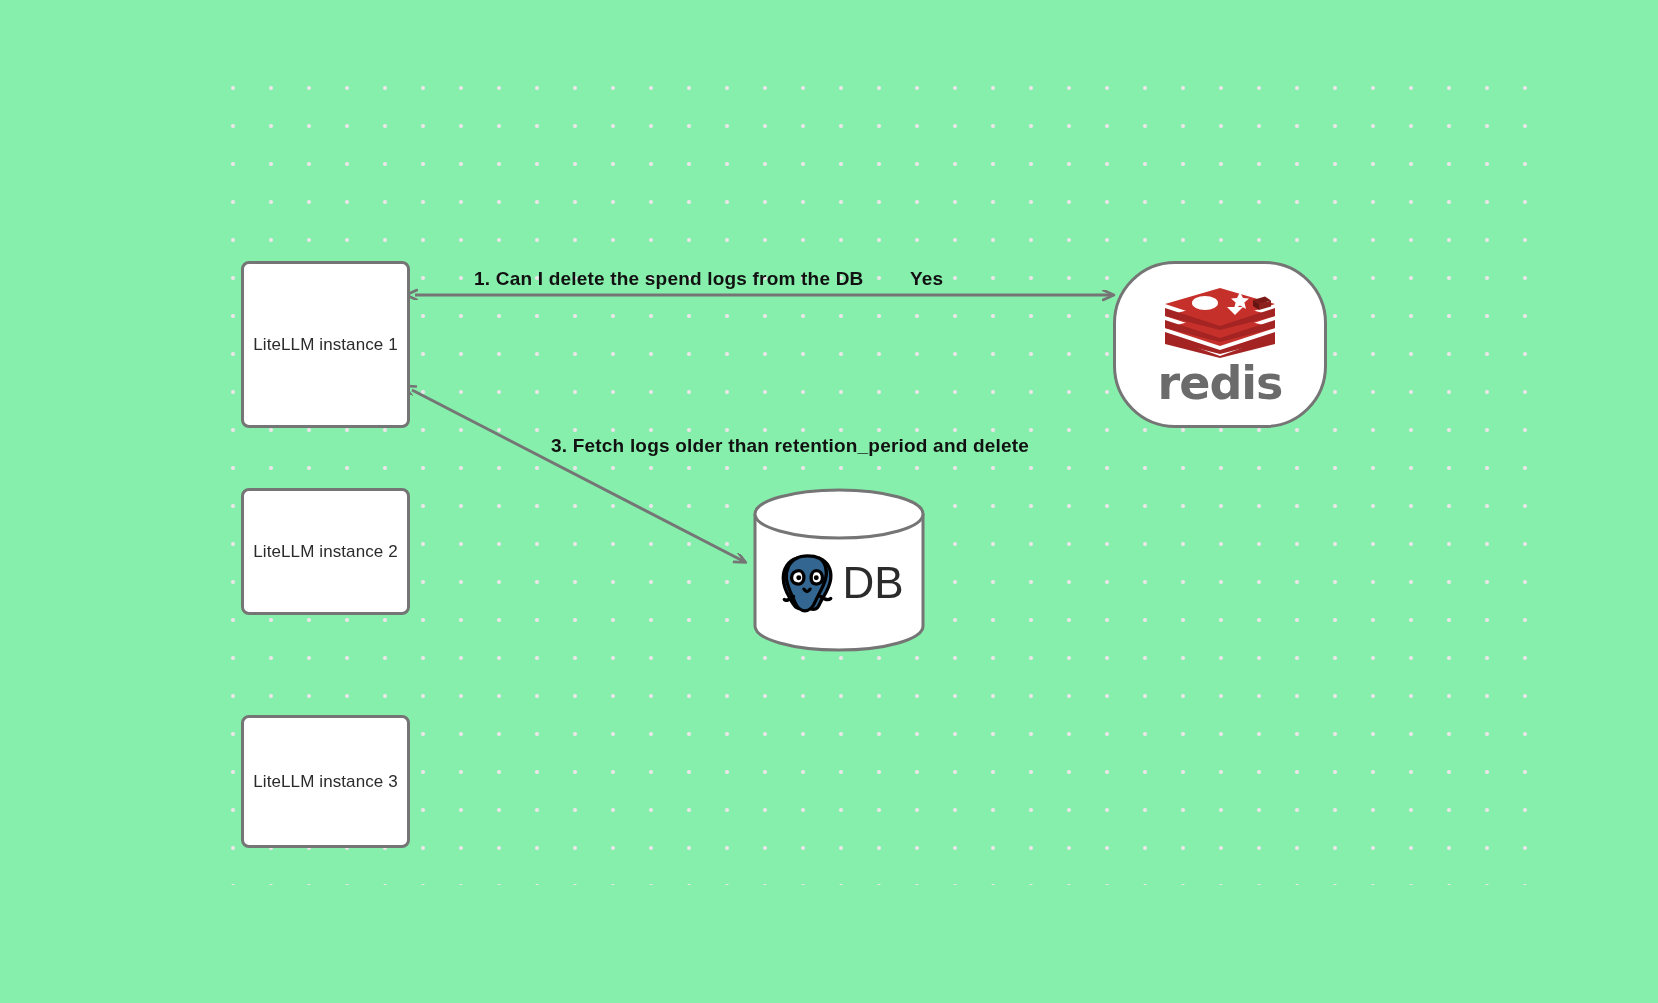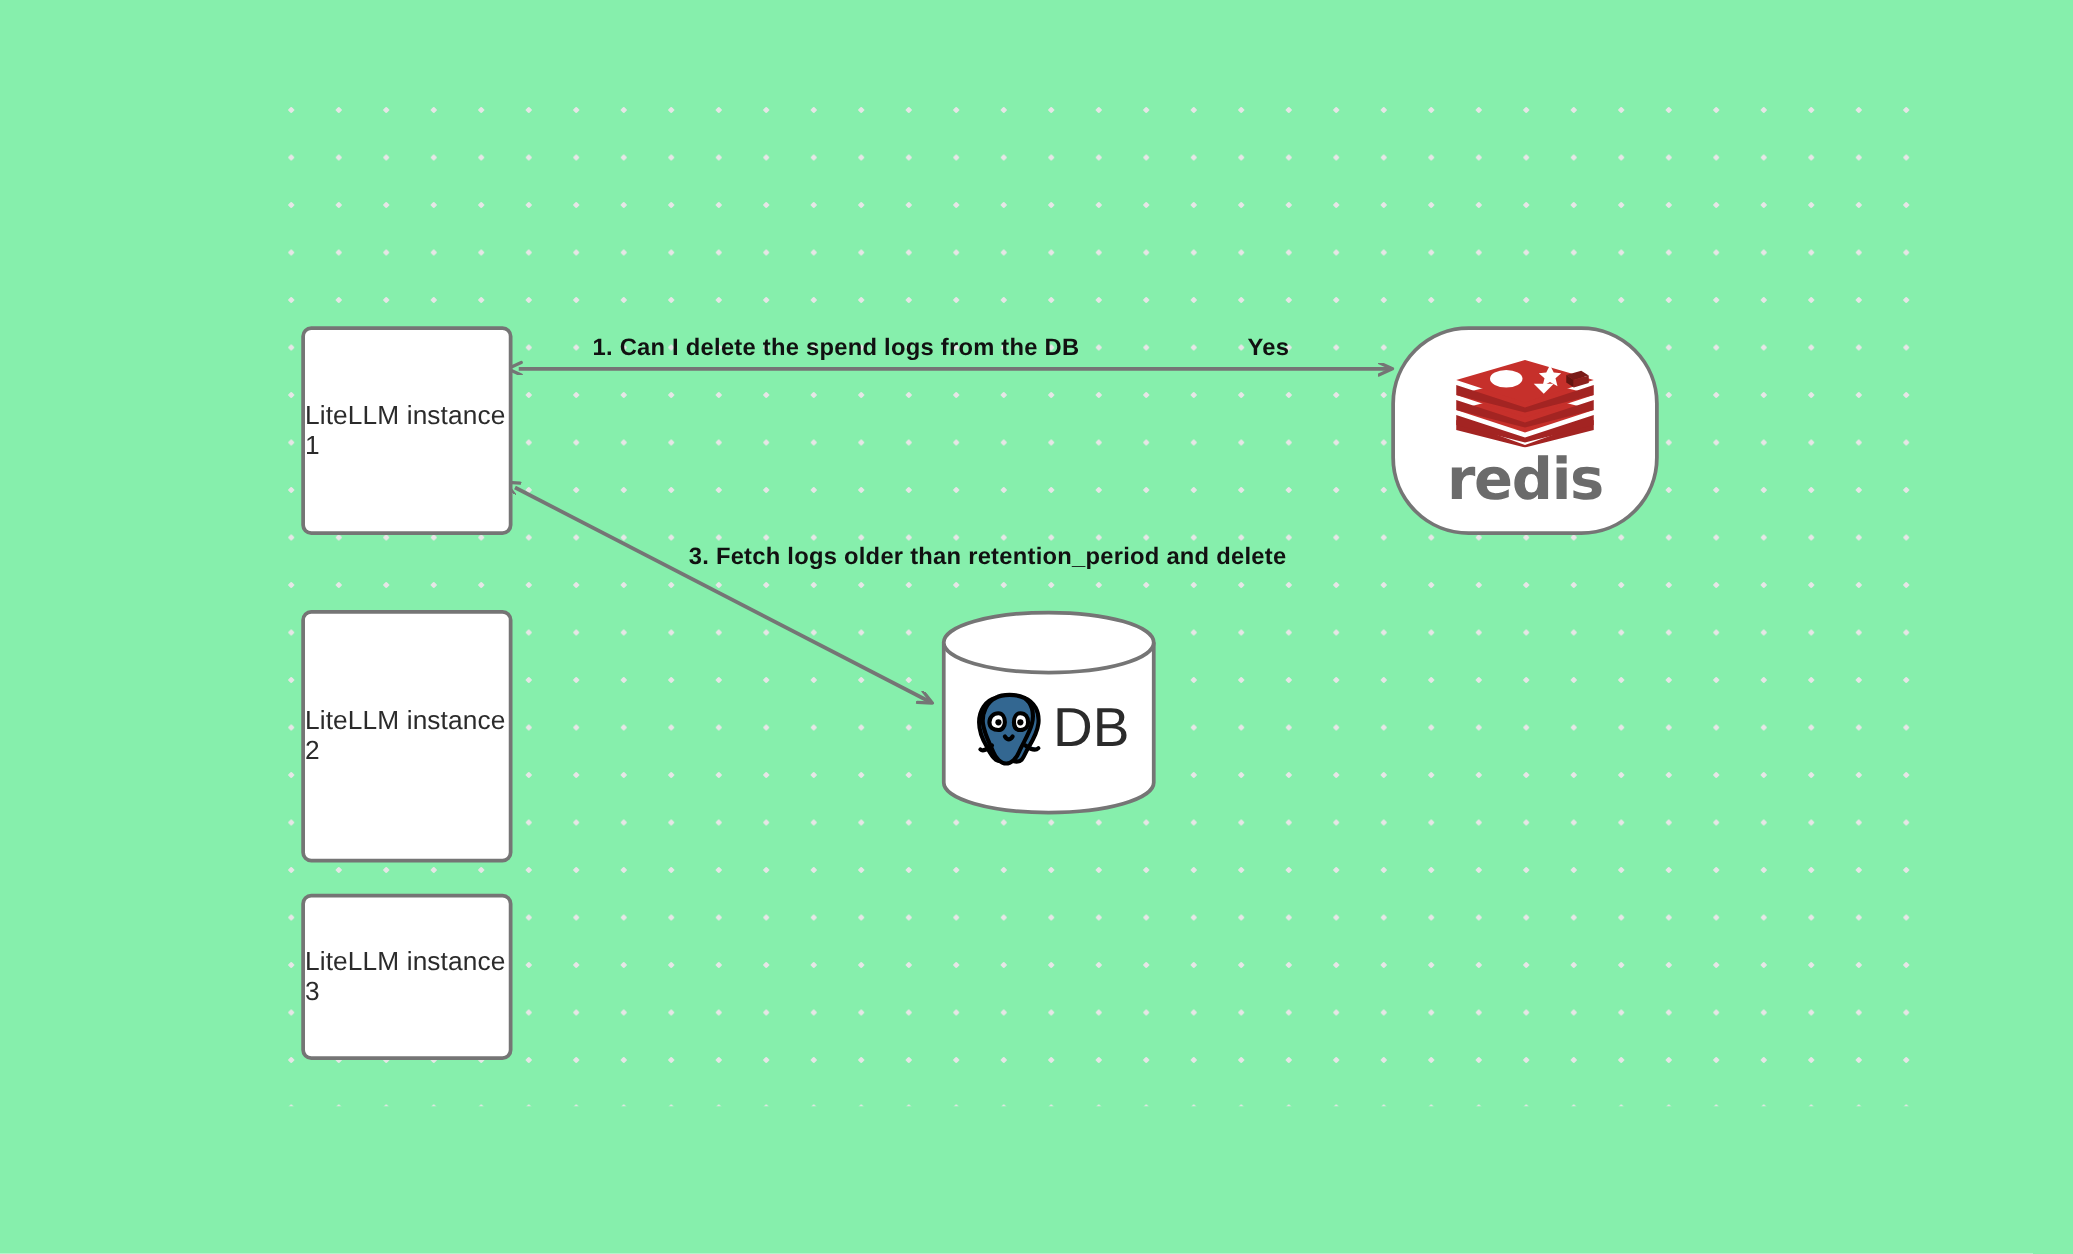--- a/index.html
+++ b/index.html
@@ -33,21 +33,21 @@
     position: absolute;
     background: #ffffff;
     border: 3px solid #757575;
     border-radius: 8px;
     box-sizing: border-box;
     display: flex;
     align-items: center;
     justify-content: center;
   }
   .node-label {
-    font-size: 21px;
+    font-size: 17px;
     color: #2b2b2b;
     font-family: "Liberation Sans", sans-serif;
     letter-spacing: 0.1px;
   }
   #node-redis {
     position: absolute;
     background: #ffffff;
     border: 3px solid #757575;
     border-radius: 62px;
     box-sizing: border-box;
@@ -120,29 +120,29 @@
 
       redis (horizontal) --&gt;
     <line x1="415" y1="295" x2="1113" y2="295" stroke="#757575" stroke-width="3" marker-start="url(#arrow-start)" marker-end="url(#arrow-end)"></line>
 
       DB (diagonal) --&gt;
     <line x1="412" y1="390" x2="745" y2="562" stroke="#757575" stroke-width="3" marker-start="url(#arrow-start)" marker-end="url(#arrow-end)"></line>
   </svg>
 
   <div class="edge-label" style="left:474px; top:268px;">1.  Can I delete the spend logs from the DB</div>
 
-  <div class="edge-label" style="left:998px; top:268px;">Yes</div>
+  <div class="edge-label" style="left:910px; top:268px;">Yes</div>
 
   <div class="edge-label" style="left:551px; top:435px;">3.  Fetch logs older than retention_period and delete</div>
 
   <div class="node-box" style="left:241px; top:261px; width:169px; height:167px;">
     <span class="node-label">LiteLLM instance 1</span>
   </div>
 
-  <div class="node-box" style="left:241px; top:488px; width:169px; height:202px;">
+  <div class="node-box" style="left:241px; top:488px; width:169px; height:127px;">
     <span class="node-label">LiteLLM instance 2</span>
   </div>
 
   <div class="node-box" style="left:241px; top:715px; width:169px; height:133px;">
     <span class="node-label">LiteLLM instance 3</span>
   </div>
 
   <div id="node-db" style="left:753px; top:488px; width:172px; height:164px;">
     <svg width="172" height="164" viewBox="0 0 172 164">
       <path d="M2,26 L2,138 A84,24 0 0 0 170,138 L170,26" fill="#ffffff" stroke="#757575" stroke-width="3"></path>

